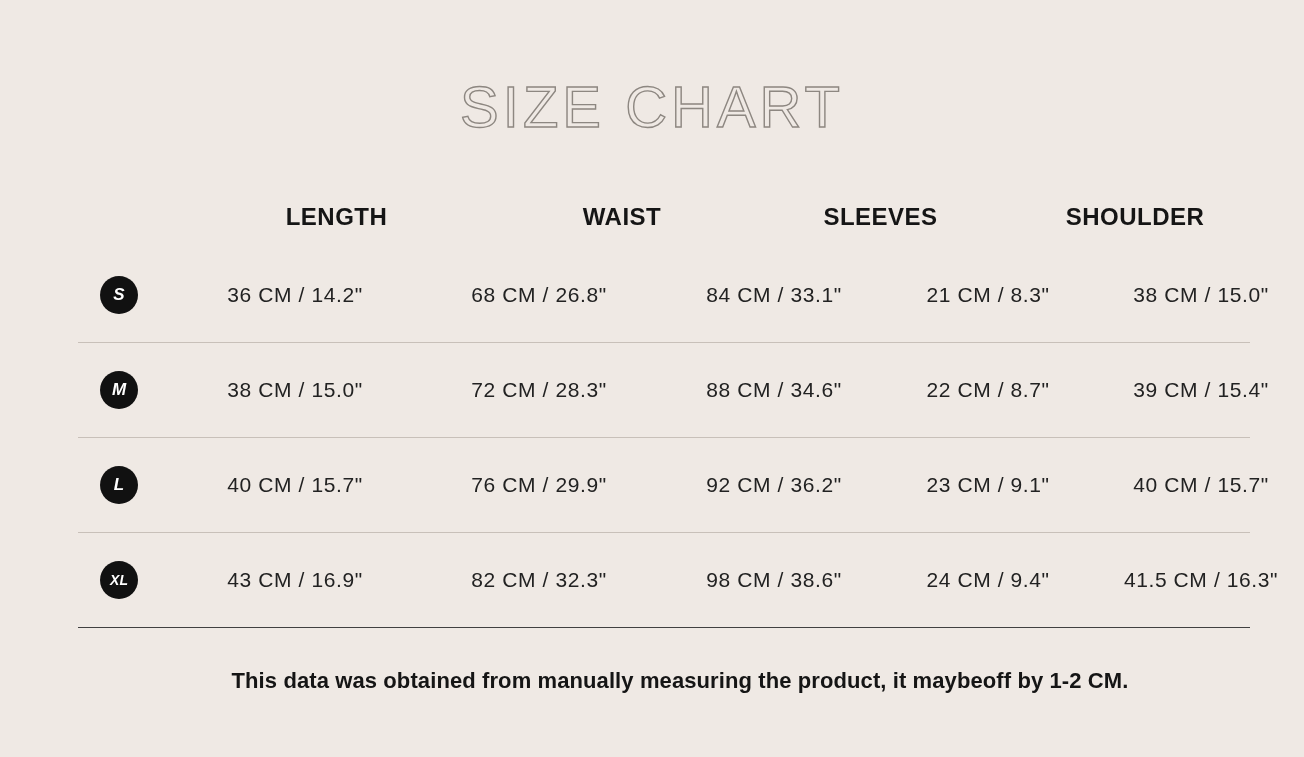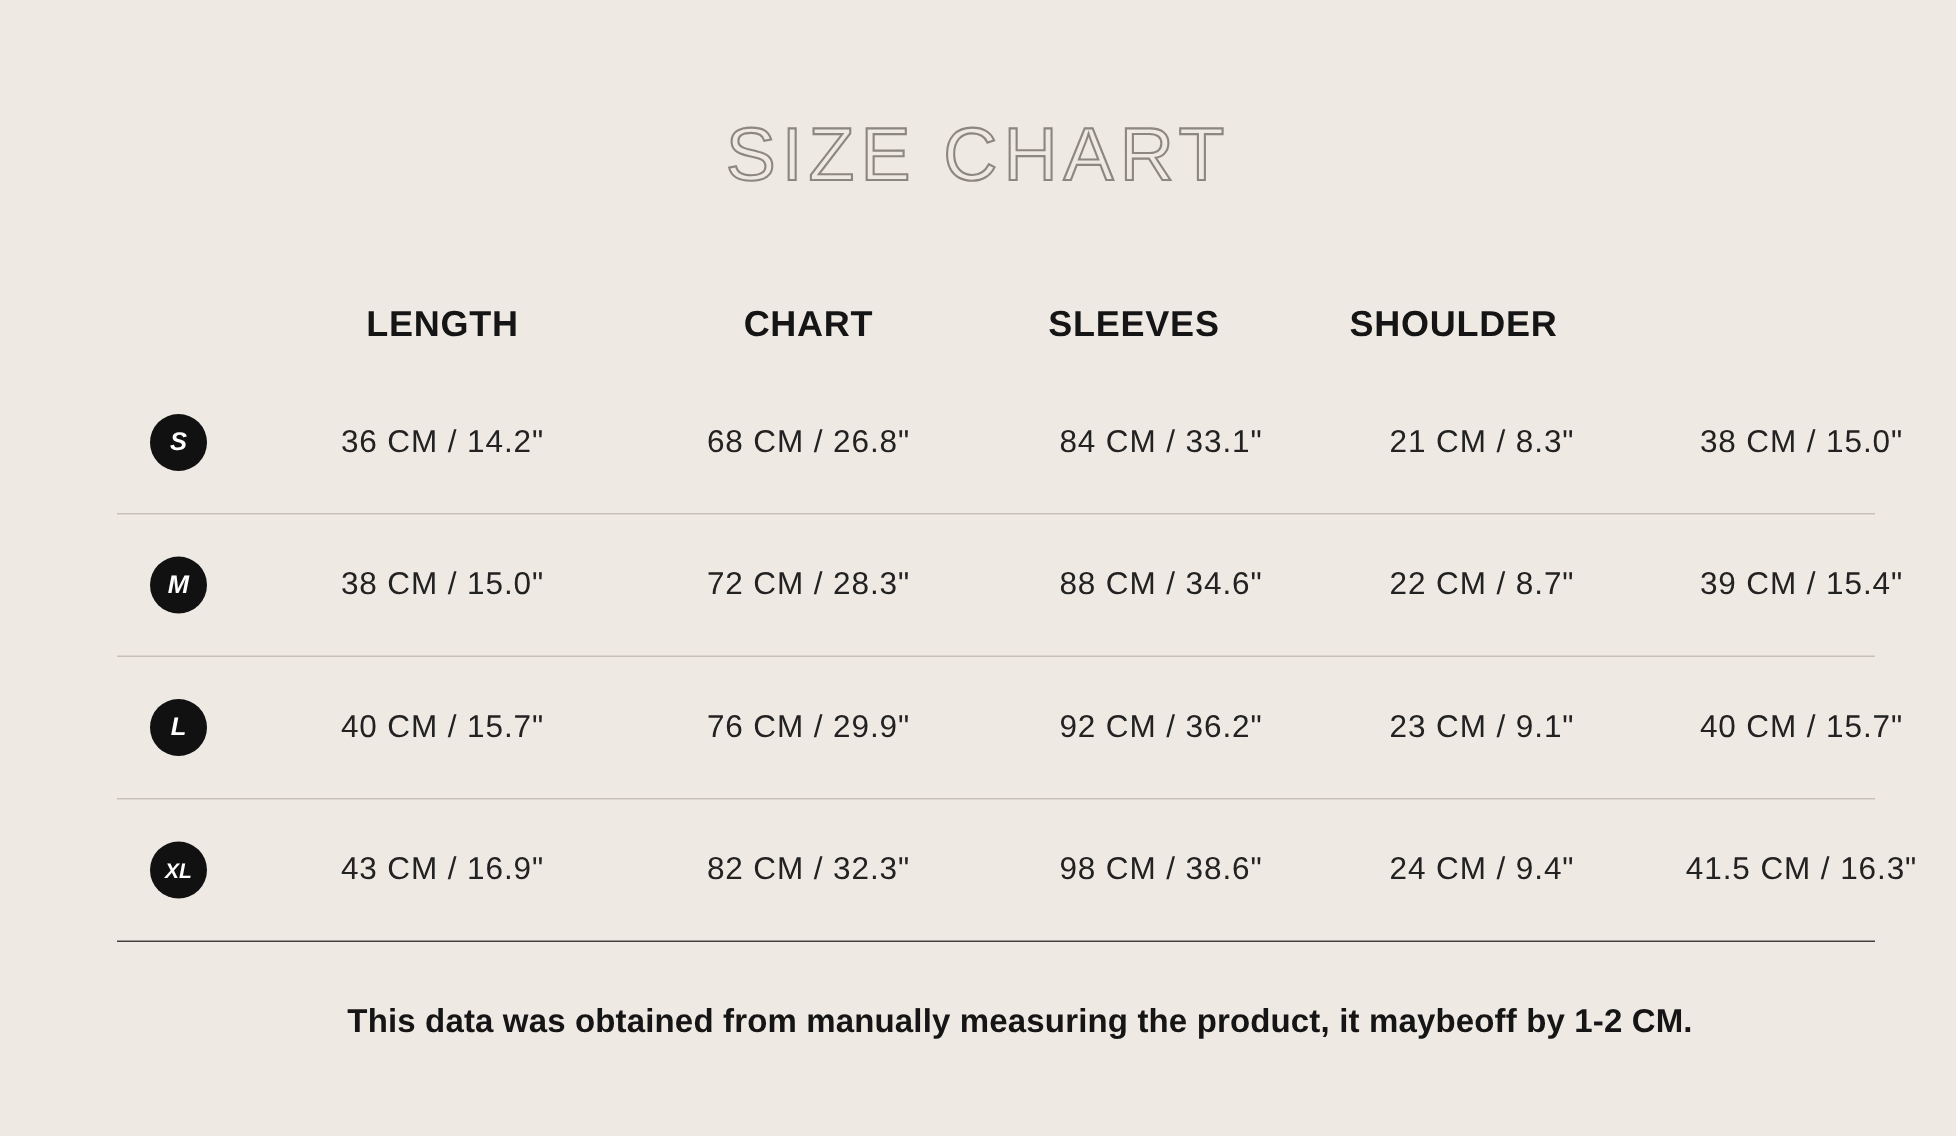--- a/index.html
+++ b/index.html
@@ -45,21 +45,21 @@
     position: absolute;
     top: 78px;
     left: 0;
     width: 100%;
     text-align: center;
     pointer-events: none;
   }
   .title {
     display: inline-block;
     font-family: "Liberation Sans", sans-serif;
-    font-size: 50px;
+    font-size: 58px;
     font-weight: 400;
     letter-spacing: 4px;
     color: transparent;
     -webkit-text-stroke: 1.4px #8d8781;
     text-stroke: 1.4px #8d8781;
     line-height: 1;
   }
 
   
   .table {
@@ -67,20 +67,21 @@
     top: 186px;
     left: 78px;
     width: 1172px;
   }
   .row {
     display: flex;
     align-items: center;
   }
   .head-row {
     height: 62px;
+    justify-content: space-between;
   }
   .data-row {
     height: 94px;
     border-bottom: 1px solid #c8c0b9;
   }
   .data-row.last {
     border-bottom: 1px solid #404040;
   }
   .c-size {
     width: 92px;
@@ -155,21 +156,21 @@
 
   <div class="title-wrap">
     <span class="title">SIZE CHART</span>
   </div>
 
   <div class="table">
 
     <div class="row head-row">
       <div class="c-size"></div>
       <div class="col length head-cell">LENGTH</div>
-      <div class="col waist head-cell">CHART</div>
+      <div class="col waist head-cell">WAIST</div>
       <div class="col sleeves head-cell">SLEEVES</div>
       <div class="col shoulder head-cell">SHOULDER</div>
     </div>
 
     <div class="row data-row">
       <div class="c-size">
         <div class="badge">S</div>
       </div>
       <div class="col length cell">36  CM  /  14.2"</div>
       <div class="col waist cell">68 CM  /  26.8"</div>

